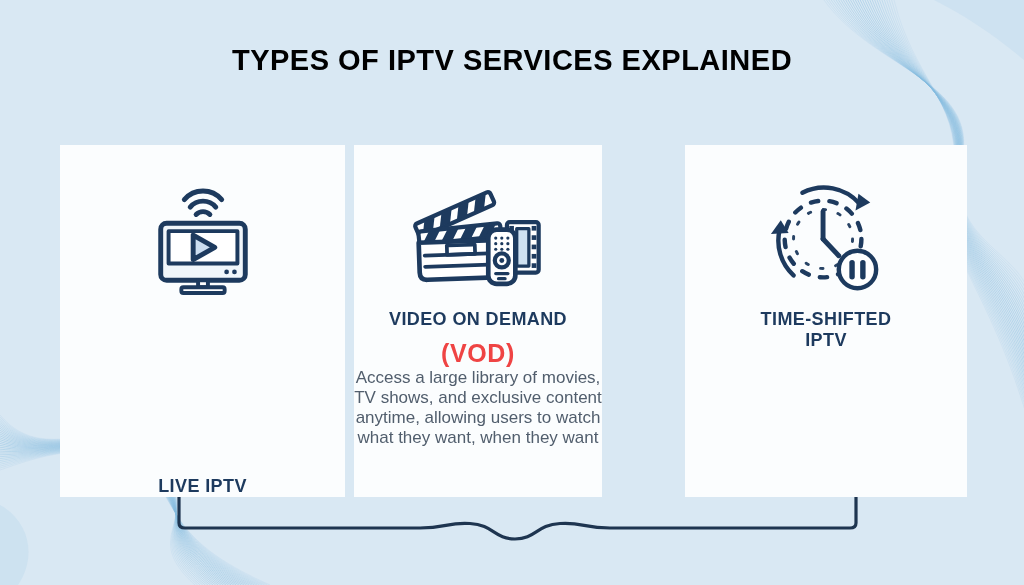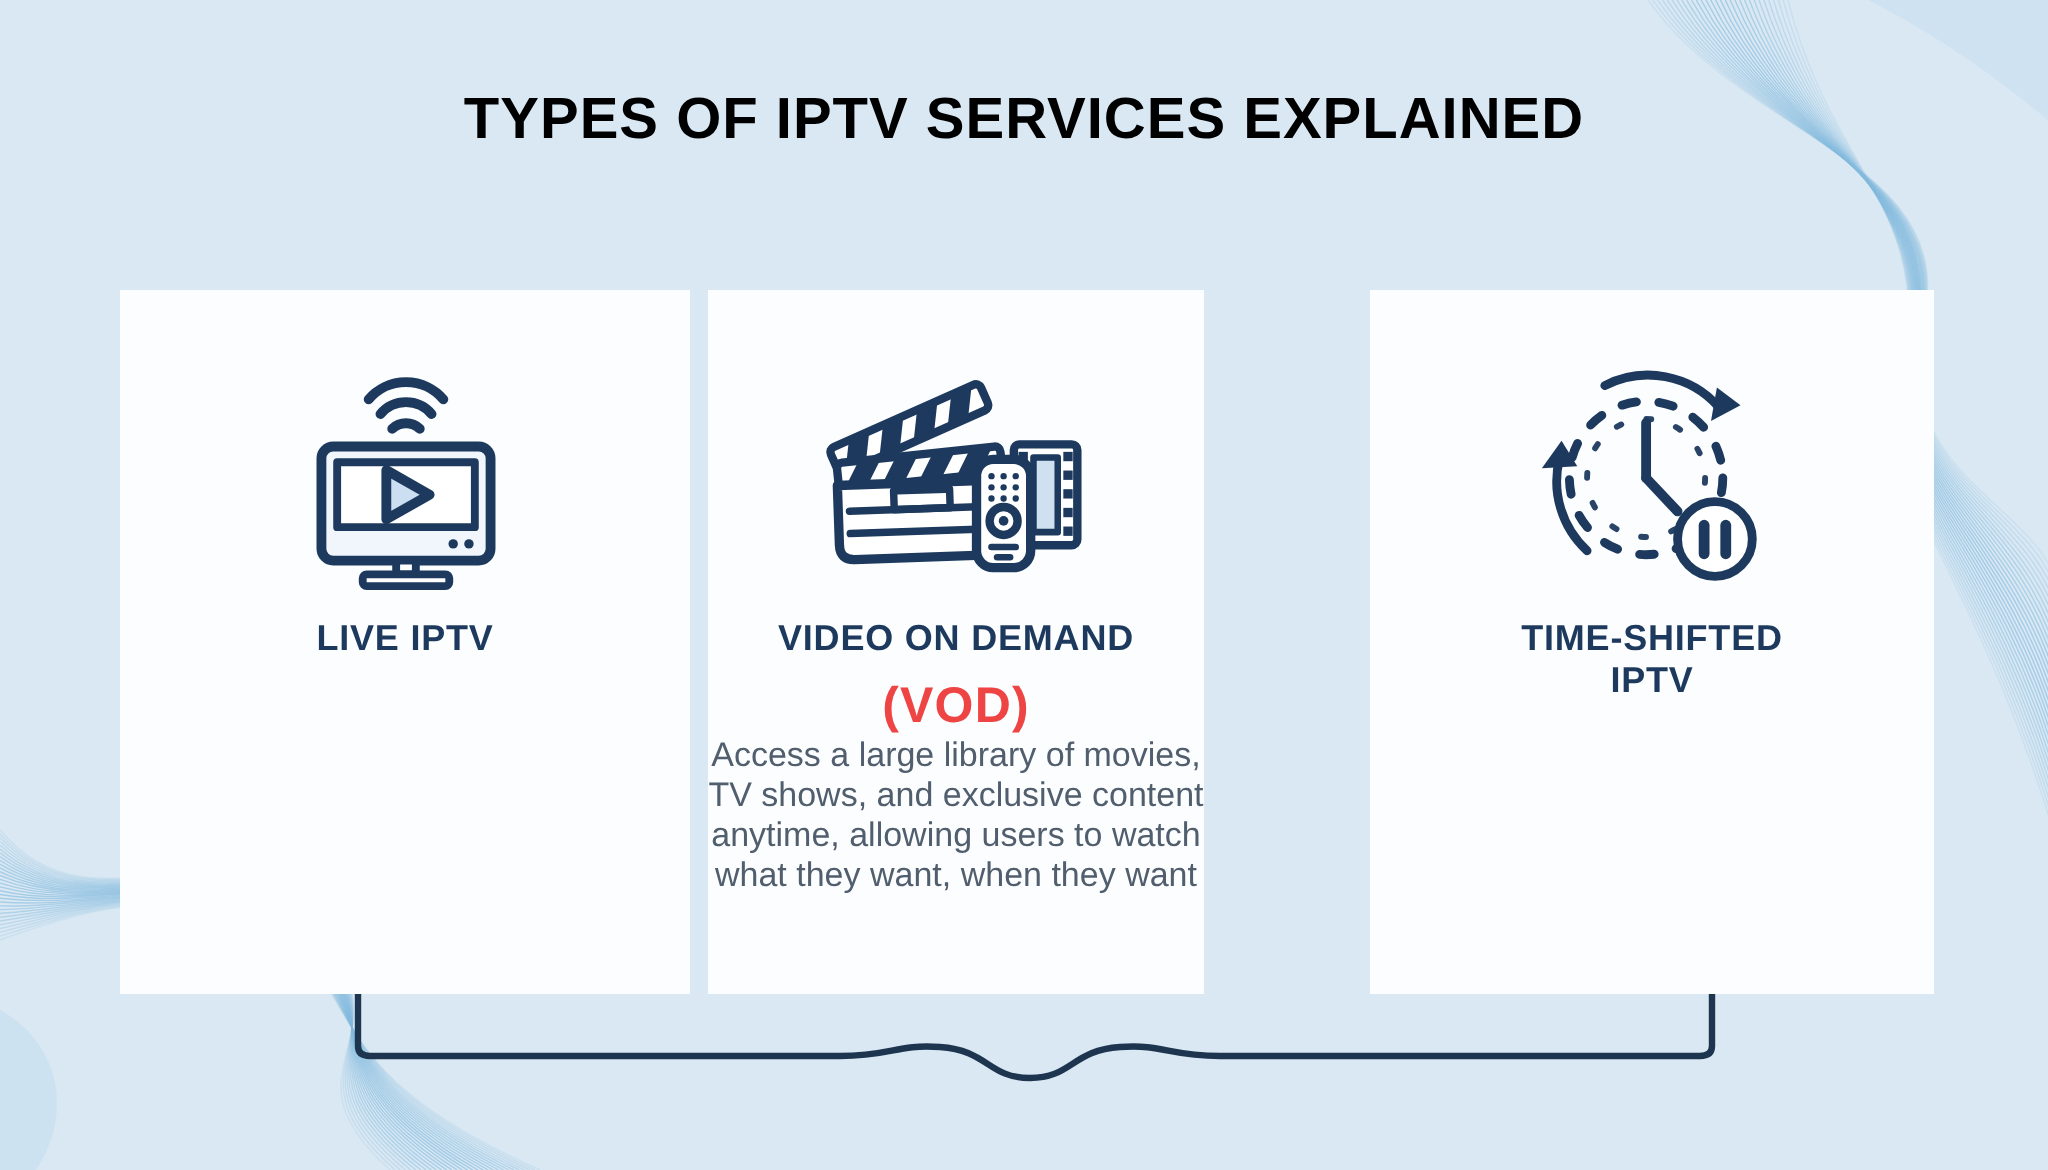--- a/index.html
+++ b/index.html
@@ -24,21 +24,21 @@
   .wave-tr{top:0;right:0;width:210px;height:430px;}
   .wave-bl{bottom:0;left:0;width:290px;height:230px;}
   .bracket{position:absolute;left:0;top:0;width:1024px;height:585px;pointer-events:none;}
   .card{
     position:absolute;
     top:145px;height:352px;
     background:#fbfdfe;
     display:flex;flex-direction:column;align-items:center;
     box-sizing:border-box;
   }
-  .card1{left:60px;width:285px;}
+  .card1{left:60px;width:285px;justify-content:space-between;}
   .card2{left:354px;width:248px;}
   .card3{left:685px;width:282px;}
   .icon-wrap{
     height:120px;margin-top:34px;
     display:flex;align-items:center;justify-content:center;
   }
   .card-heading{
     margin:10px 0 0;
     font-size:18px;font-weight:bold;
     letter-spacing:.4px;

